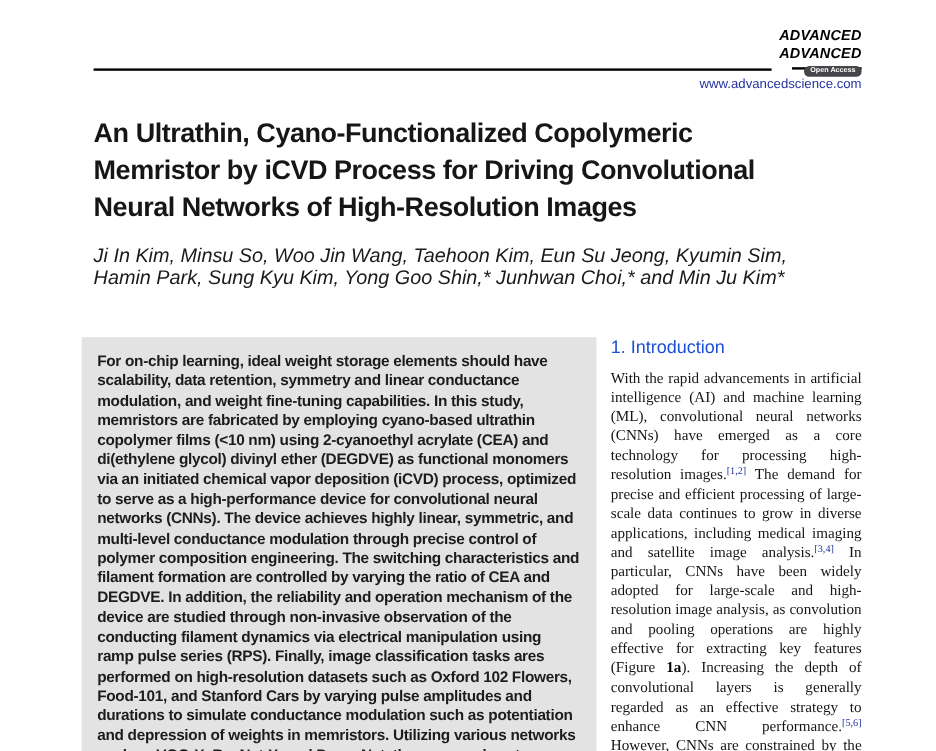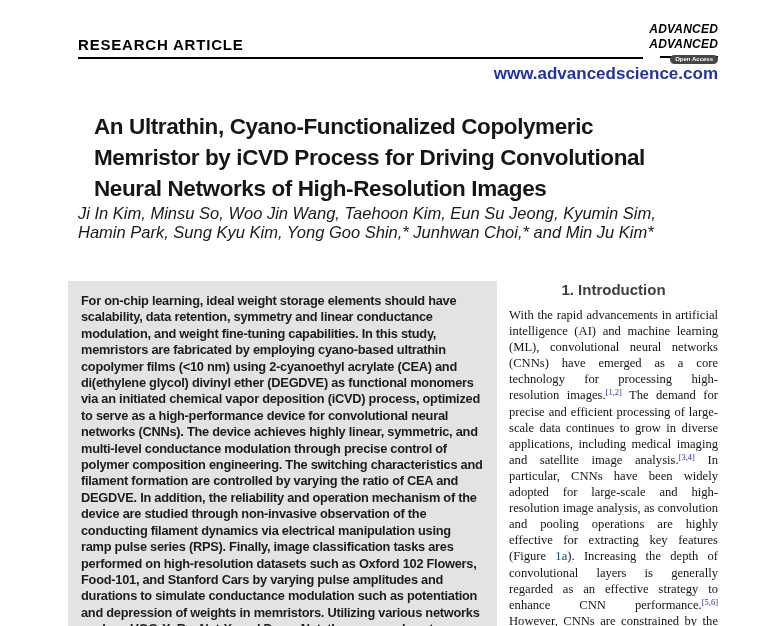--- a/index.html
+++ b/index.html
@@ -35,21 +35,21 @@
     width: 58px; height: 2px; background: #000;
   }
   .oa-badge {
     position: absolute; right: 62px; top: 55px;
     background: #46464a; color: #fff;
     font-size: 6px; font-style: normal; font-weight: 700;
     border-radius: 5px; padding: 1px 5px; line-height: 7px;
   }
   .website {
     position: absolute; right: 62px; top: 64px;
-    font-size: 17px; font-weight: 700;
+    font-size: 11px; font-weight: 400;
     color: #2433a0; text-decoration: none;
   }
 
   
   .title {
     position: absolute; left: 78px; top: 95px; width: 606px;
     font-size: 22.5px; font-weight: 700; line-height: 31px;
     letter-spacing: -0.4px; color: #161616;
   }
   .authors {
@@ -69,58 +69,56 @@
     font-family: "Liberation Sans", sans-serif;
     font-size: 12.8px; font-weight: 700; line-height: 16.4px;
     letter-spacing: -0.25px; color: #1c1c1c;
     text-align: left;
   }
 
   .right-col {
     position: absolute; left: 509px; top: 281px; width: 209px;
   }
   .section-heading {
-    font-size: 15px; font-weight: 700; color: #404040;
+    font-size: 15px; font-weight: 400; color: #1d4ed8;
     margin: 0 0 9px 0;
     font-family: "Liberation Sans", sans-serif;
-    text-align: center;
   }
   .body-par {
     font-family: "Liberation Serif", serif;
     font-size: 12.6px; line-height: 16.1px;
     text-align: justify; color: #141414;
     margin: 0;
   }
   .run-sup {
     color: #2433a0;
     font-size: 8.5px;
     position: relative; top: -4px;
     line-height: 0;
   }
   .run-bold { font-weight: 400; }
-  .run-boldblue { font-weight: 400; color: #0c4a6e; }
+  .run-boldblue { font-weight: 700; color: #000000; }
 </style>
 </head>
 <body>
 
 <div class="page">
 
-  <div class="kicker">RESEARCH ARTICLE</div>
   <div class="header-rule"></div>
 
   <div class="logo">
     <div>ADVANCED</div>
     <div>ADVANCED</div>
   </div>
   <div class="logo-underline"></div>
   <div class="oa-badge">Open Access</div>
 
   <a class="website" href="#">www.advancedscience.com</a>
 
-  <h1 class="title" style="margin:16px;">An Ultrathin, Cyano-Functionalized Copolymeric Memristor by iCVD Process for Driving Convolutional Neural Networks of High-Resolution Images</h1>
+  <h1 class="title" style="margin:0;">An Ultrathin, Cyano-Functionalized Copolymeric Memristor by iCVD Process for Driving Convolutional Neural Networks of High-Resolution Images</h1>
   <div class="authors">Ji In Kim, Minsu So, Woo Jin Wang, Taehoon Kim, Eun Su Jeong, Kyumin Sim, Hamin Park, Sung Kyu Kim, Yong Goo Shin,* Junhwan Choi,* and Min Ju Kim*</div>
 
   <div class="abstract-box">
     <div class="abstract-text">For on-chip learning, ideal weight storage elements should have scalability, data retention, symmetry and linear conductance modulation, and weight fine-tuning capabilities. In this study, memristors are fabricated by employing cyano-based ultrathin copolymer films (&lt;10 nm) using 2-cyanoethyl acrylate (CEA) and di(ethylene glycol) divinyl ether (DEGDVE) as functional monomers via an initiated chemical vapor deposition (iCVD) process, optimized to serve as a high-performance device for convolutional neural networks (CNNs). The device achieves highly linear, symmetric, and multi-level conductance modulation through precise control of polymer composition engineering. The switching characteristics and filament formation are controlled by varying the ratio of CEA and DEGDVE. In addition, the reliability and operation mechanism of the device are studied through non-invasive observation of the conducting filament dynamics via electrical manipulation using ramp pulse series (RPS). Finally, image classification tasks ares performed on high-resolution datasets such as Oxford 102 Flowers, Food-101, and Stanford Cars by varying pulse amplitudes and durations to simulate conductance modulation such as potentiation and depression of weights in memristors. Utilizing various networks such as VGG-X, ResNet-X, and DenseNet, the proposed system demonstrated robust performance, achieving up to 88.39% classification accuracy, validating the efficiency of the memristor-based CNN architecture in real-world AI applications.</div>
   </div>
 
   <div class="right-col">
     <h2 class="section-heading">1. Introduction</h2>
     <p class="body-par">
       <span>With the rapid advancements in artificial intelligence (AI) and machine learning (ML), convolutional neural networks (CNNs) have emerged as a core technology for processing high-resolution images.</span><span class="run-sup">[1,2]</span><span> The demand for precise and efficient processing of large-scale data continues to grow in diverse applications, including medical imaging and satellite image analysis.</span><span class="run-sup">[3,4]</span><span> In particular, CNNs have been widely adopted for large-scale and high-resolution image analysis, as convolution and pooling operations are highly effective for extracting key features </span><span class="run-bold">(Figure </span><span class="run-boldblue">1a</span><span class="run-bold">)</span><span>. Increasing the depth of convolutional layers is generally regarded as an effective strategy to enhance CNN performance.</span><span class="run-sup">[5,6]</span><span> However, CNNs are constrained by the so-called “memory wall,” a bottleneck caused by the physical separation of computation and memory in von Neumann architectures, which severely limits energy efficiency and scalability in conventional systems.</span>

